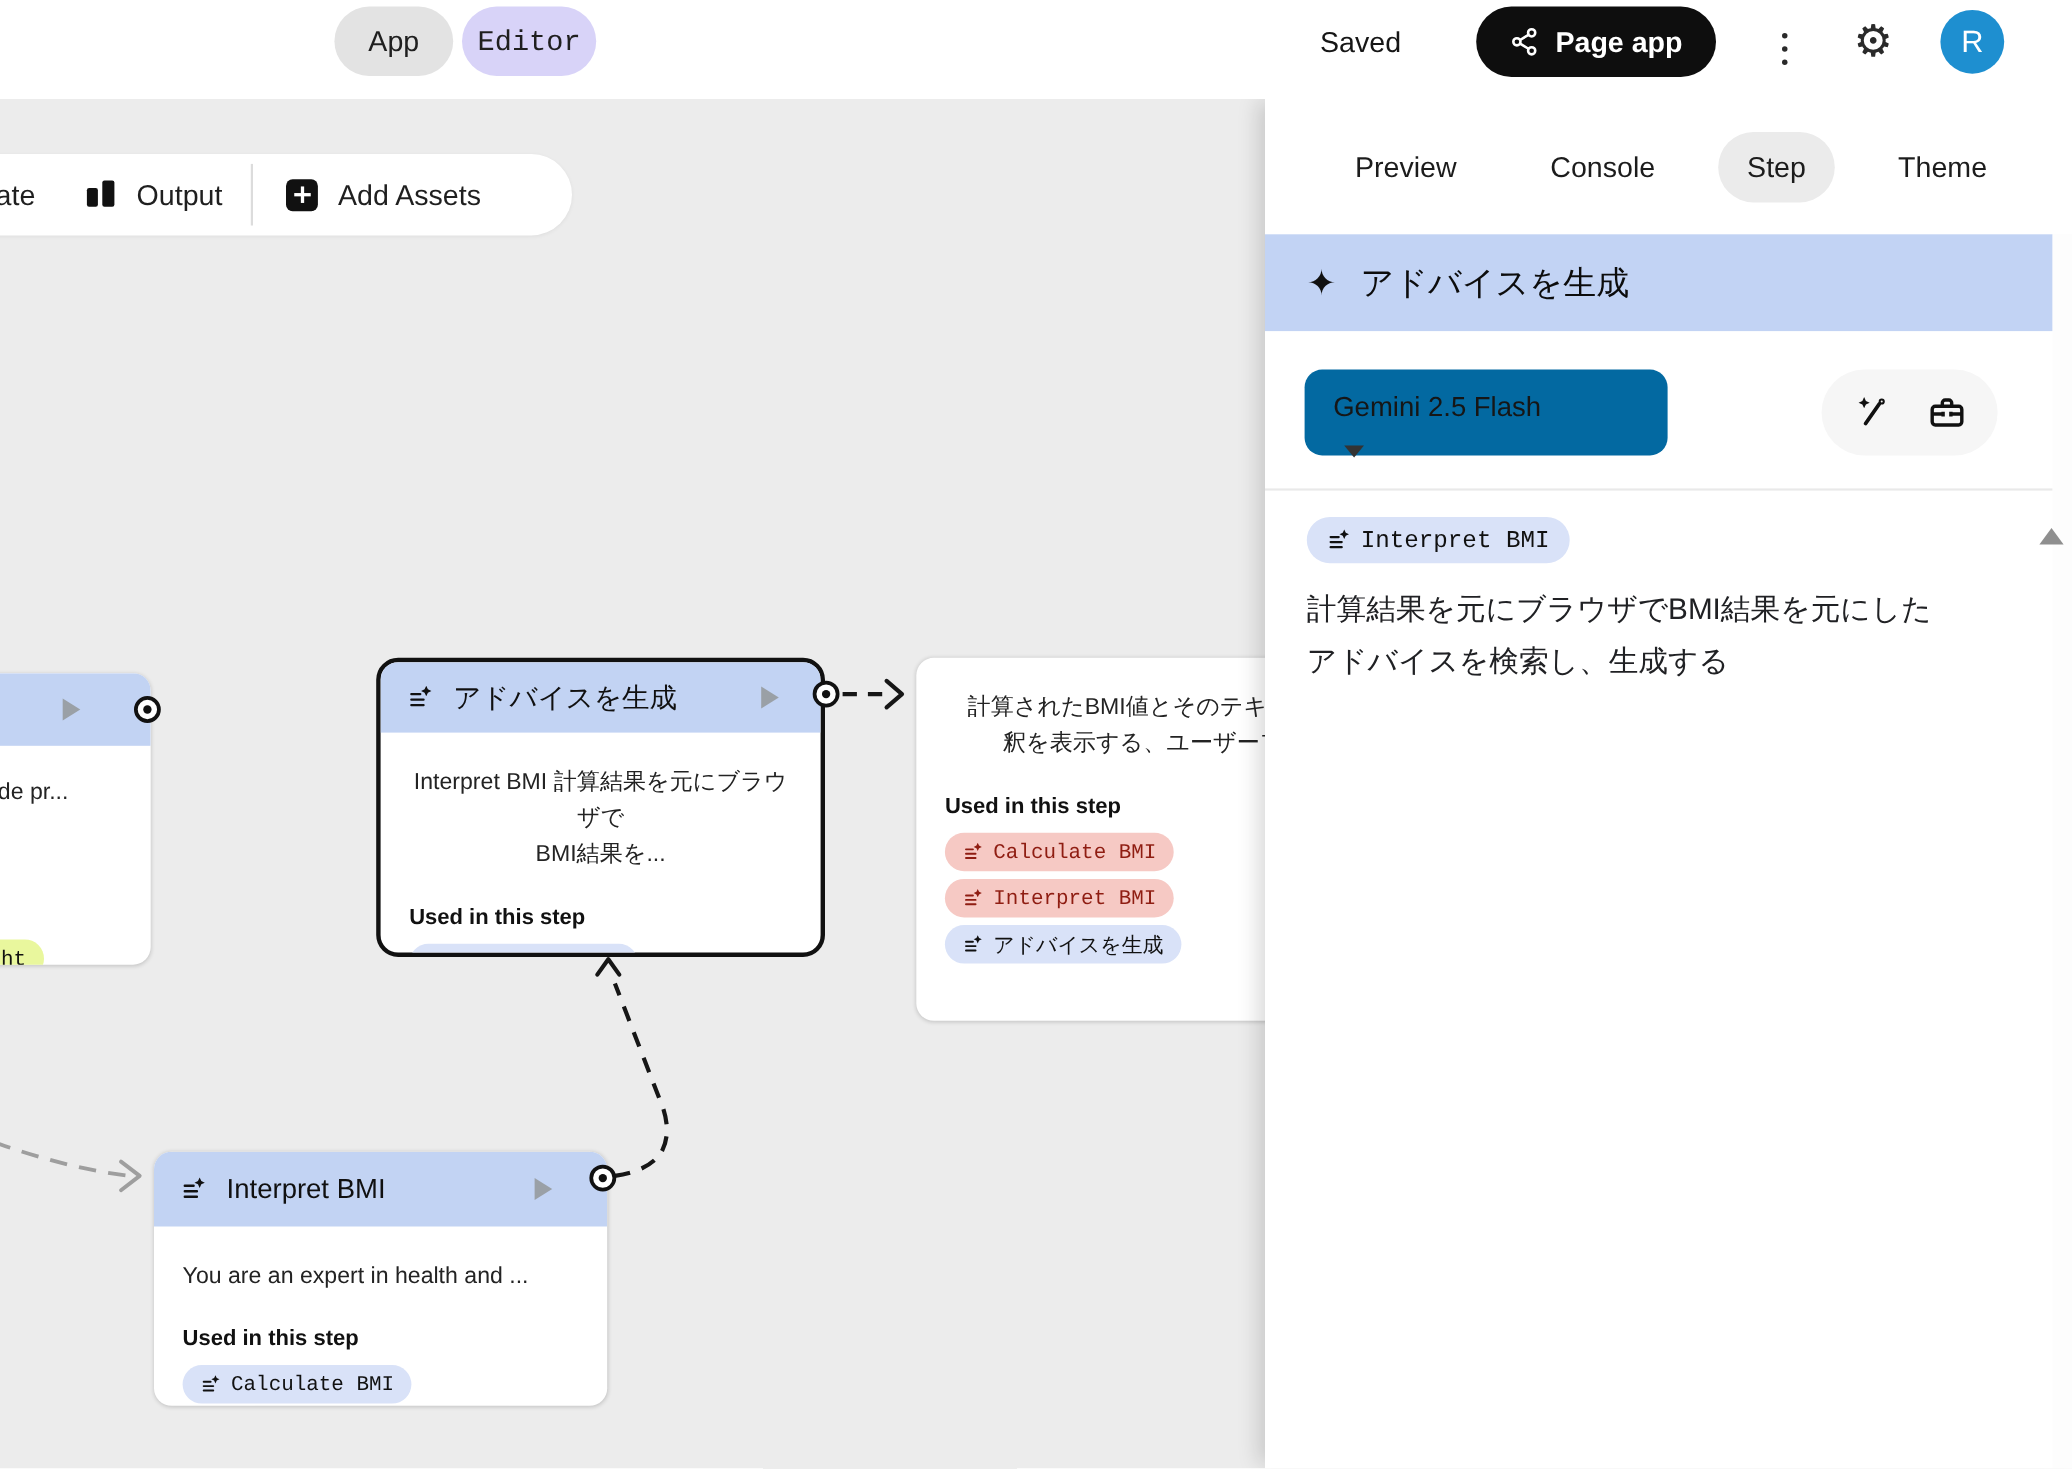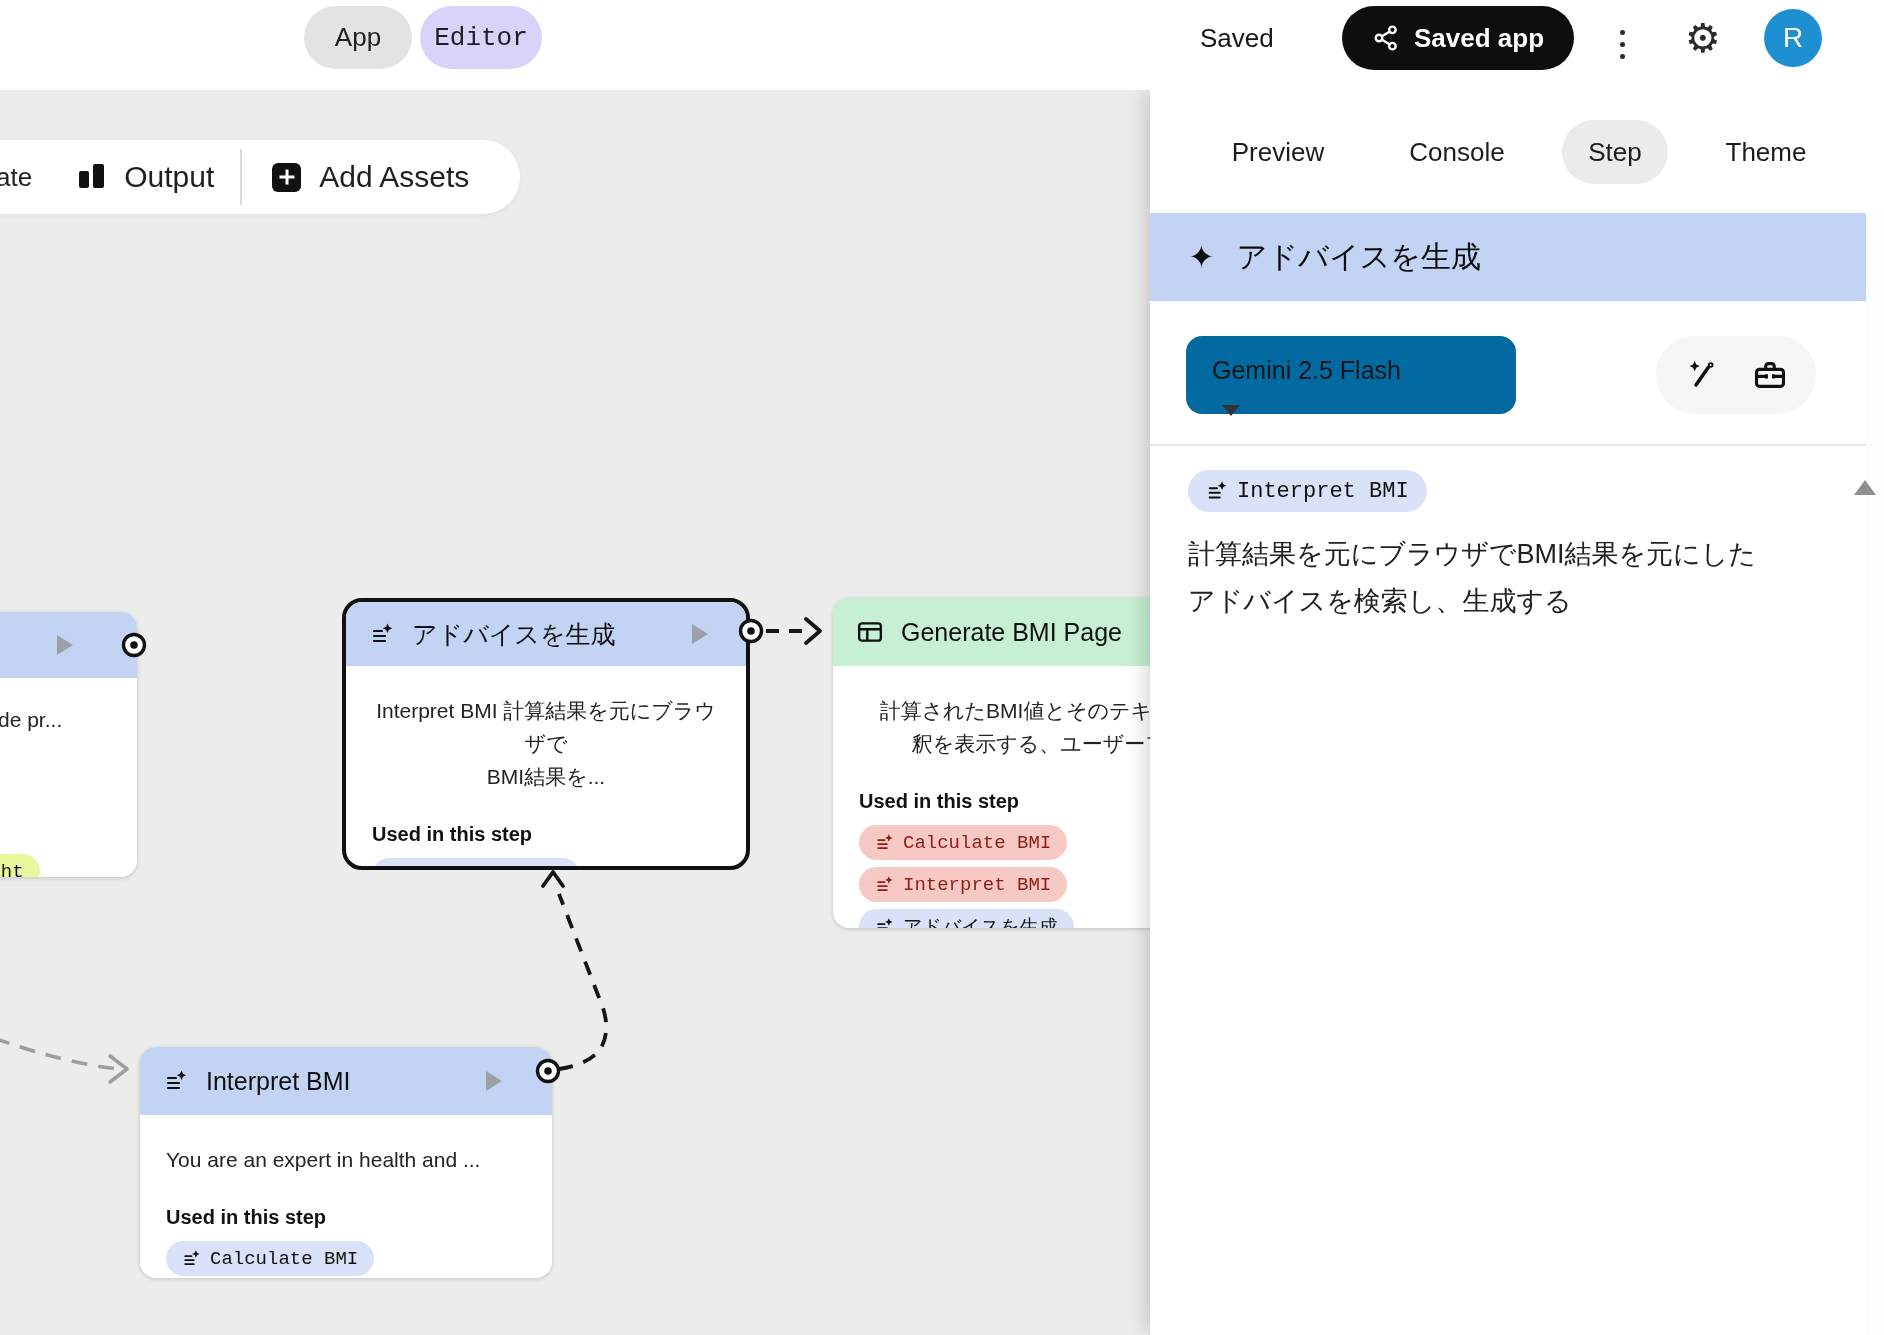--- a/index.html
+++ b/index.html
@@ -28,21 +28,21 @@
   .avatar{position:absolute;left:1764px;top:9px;width:58px;height:58px;border-radius:50%;background:var(--avatar-bg);
     color:#fff;font-size:28px;font-weight:500;display:flex;align-items:center;justify-content:center;cursor:pointer;}
 
   
   .canvas{position:absolute;left:0;top:90px;width:1884px;height:1245px;background:var(--canvas-bg);z-index:1;}
 
   
   .toolbar{position:absolute;left:-40px;top:140px;width:560px;height:74px;background:#fff;border-radius:0 37px 37px 0;
     display:flex;align-items:center;padding-left:36px;z-index:4;box-shadow:0 1px 4px rgba(0,0,0,.06);}
   .toolbar .frag{font-size:26px;font-weight:500;}
-  .tb-item{display:flex;align-items:center;gap:18px;font-size:30px;font-weight:500;cursor:pointer;}
+  .tb-item{display:flex;align-items:center;gap:18px;font-size:26px;font-weight:500;cursor:pointer;}
   .bars-icon{width:28px;height:28px;position:relative;}
   .bars-icon i{position:absolute;bottom:3px;background:#111;border-radius:2px;}
   .bars-icon i:nth-child(1){left:1px;width:10px;height:17px;}
   .bars-icon i:nth-child(2){left:15px;width:11px;height:24px;}
   .tb-divider{width:2px;height:56px;background:#dcdcdc;margin:0 30px 0 26px;}
   .plusbox{width:29px;height:29px;border-radius:6px;background:#111;position:relative;}
   .plusbox::before,.plusbox::after{content:"";position:absolute;background:#fff;left:50%;top:50%;transform:translate(-50%,-50%);}
   .plusbox::before{width:15px;height:3px;}
   .plusbox::after{width:3px;height:15px;}
 
@@ -186,26 +186,20 @@
           <svg width="19" height="19" style="color:#111">
               <use href="#ic-generate"></use>
             </svg>
           <span>Interpret BMI</span>
         </span>
       </div>
     </div>
   </div>
 
   <div class="node node-generate">
-    <div class="node-header green">
-      <svg width="26" height="26" style="color:#111">
-          <use href="#ic-browser"></use>
-        </svg>
-      <span class="node-title">Generate BMI Page</span>
-    </div>
     <div class="node-body">
       <div class="node-desc">
         <span>計算されたBMI値とそのテキストに</span><br>
         <span>釈を表示する、ユーザーフ...</span>
       </div>
       <div class="used-label">Used in this step</div>
       <div class="chip-stack">
         <span class="chip pink">
           <svg width="19" height="19">
               <use href="#ic-generate"></use>
@@ -320,21 +314,21 @@
   </div>
 
   <div class="topbar">
     <div class="pill-btn app-btn">App</div>
     <div class="pill-btn editor-btn">Editor</div>
     <div class="saved">Saved</div>
     <div class="share-btn">
       <svg width="28" height="28" style="color:#fff">
           <use href="#ic-share"></use>
         </svg>
-      <span>Saved app</span>
+      <span>Page app</span>
     </div>
     <div class="dots">
         <i></i>
         <i></i>
         <i></i>
       </div>
     <div class="gear">⚙</div>
     <div class="avatar">R</div>
   </div>
 

